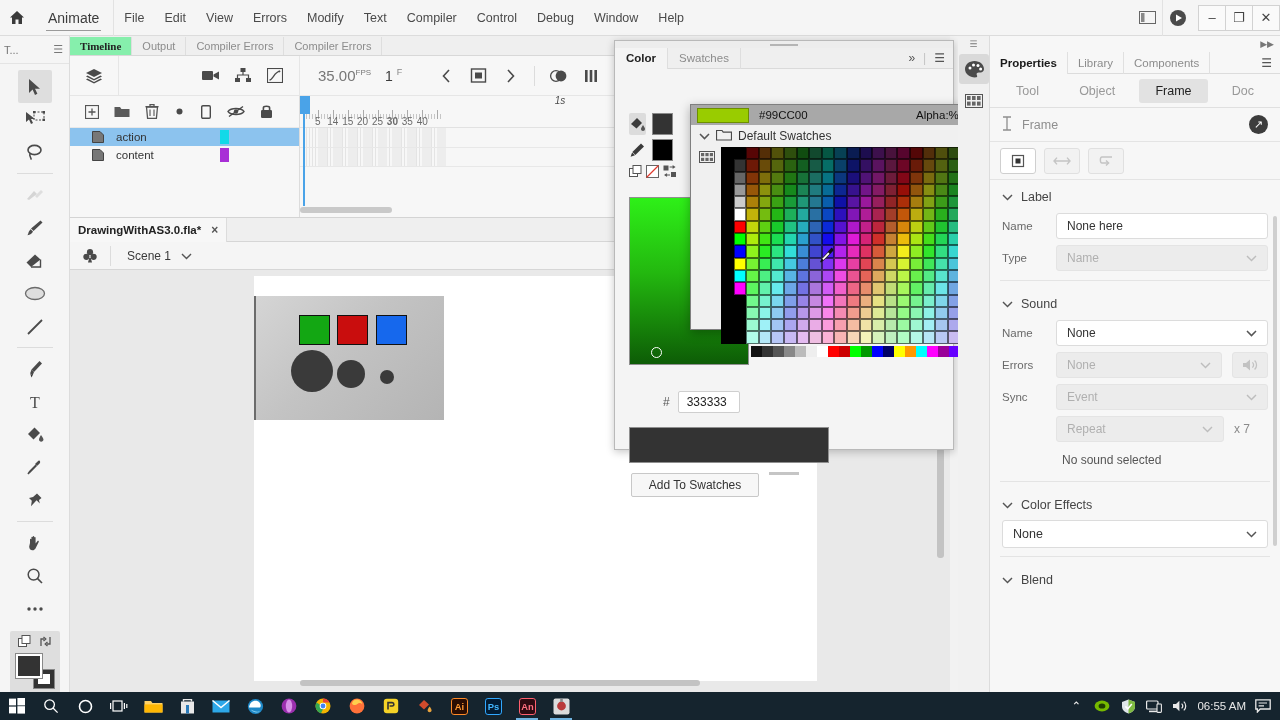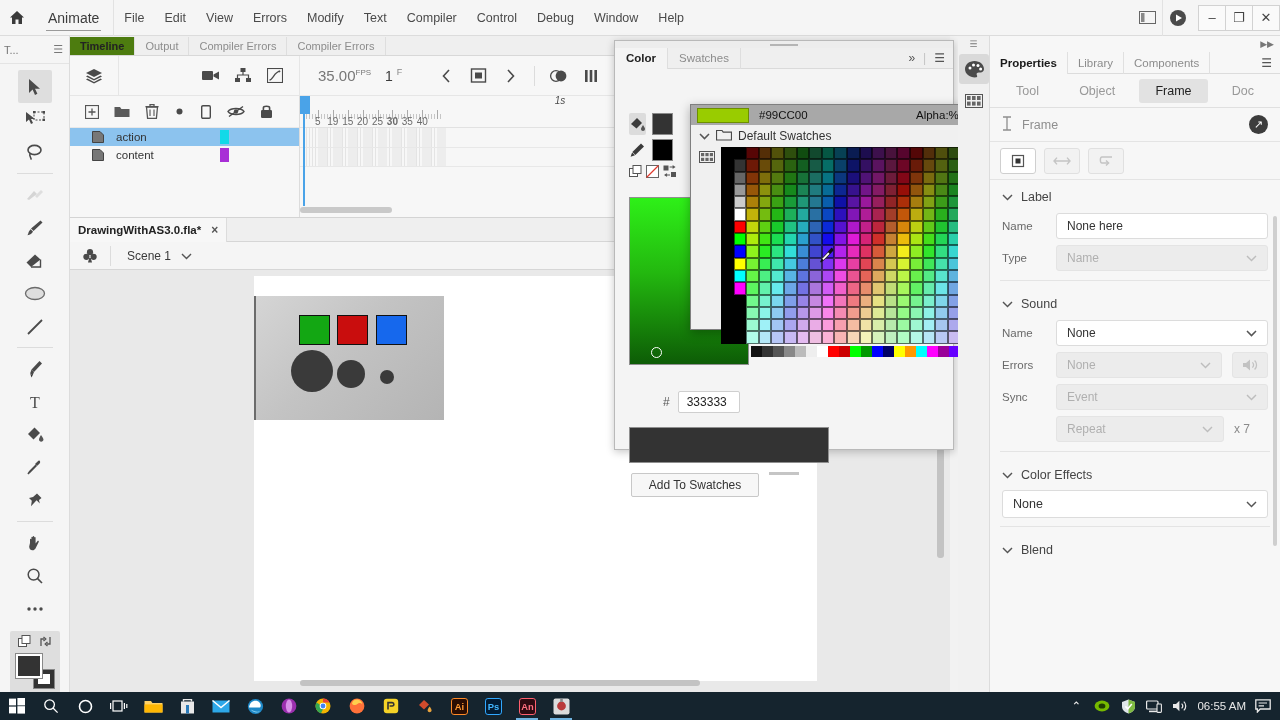--- a/index.html
+++ b/index.html
@@ -56,21 +56,21 @@
   .swatch-fill{ position:absolute; left:0; top:0; width:26px; height:24px; background:#333; border:2px solid #fff; outline:1px solid #888;}
   .swatch-stroke{ position:absolute; right:0; bottom:0; width:20px; height:18px; background:#fff; border:4px solid #333; outline:1px solid #888;}
 
   
   .timeline-panel{
     position:absolute; left:70px; top:36px; width:880px; height:182px;
     background:#f7f7f7; border-bottom:1px solid #d4d4d4;
   }
   .tl-tabs{ height:20px; background:#efefef; display:flex; align-items:flex-end; border-bottom:1px solid #d8d8d8;}
   .tl-tab{ padding:3px 10px 3px; font-size:11px; color:#8c8c8c; border-right:1px solid #dedede; }
-  .tl-tab.active{ color:#222; font-weight:bold; background:#4d7c0f; }
+  .tl-tab.active{ color:#222; font-weight:bold; background:#86efac;font-family:Liberation Serif, serif; }
   .tl-toolbar{ height:40px; display:flex; align-items:center; border-bottom:1px solid #e6e6e6; background:#f7f7f7;}
   .tlb-group{ display:flex; align-items:center; height:40px; padding:0 8px; border-right:1px solid #e6e6e6; }
   .tlb-ico{ width:32px; height:40px; display:flex; align-items:center; justify-content:center; color:#4a4a4a;}
   .fps{ font-size:15px; color:#777; padding-left:10px;}
   .fps sup{ font-size:8px; }
   .framenum{ font-size:14px; color:#3a3a3a; padding:0 4px 0 14px; }
   .fsmall{ font-size:9px; color:#888; vertical-align:super;}
   .tl-body{ display:flex; height:121px; }
   .layers-col{ width:230px; border-right:1px solid #dcdcdc; background:#f7f7f7; }
   .layer-tools{ height:32px; display:flex; align-items:center; padding-left:8px; gap:2px; border-bottom:1px solid #e8e8e8;}
@@ -578,21 +578,21 @@
               <div class="tick" style="left: 116.24px;"></div>
               <div class="tick" style="left: 119.22px;"></div>
               <div class="tick major" style="left: 122.2px;"></div>
               <div class="tick" style="left: 125.18px;"></div>
               <div class="tick" style="left: 128.16px;"></div>
               <div class="tick" style="left: 131.14px;"></div>
               <div class="tick" style="left: 134.12px;"></div>
               <div class="tick major" style="left: 137.1px;"></div>
               <div class="tick" style="left: 140.08px;"></div>
               <div class="ticklbl" style="left: 17.9px;">5</div>
-              <div class="ticklbl" style="left: 32.8px;">19</div>
+              <div class="ticklbl" style="left: 32.8px;">14</div>
               <div class="ticklbl" style="left: 47.7px;">15</div>
               <div class="ticklbl" style="left: 62.6px;">20</div>
               <div class="ticklbl" style="left: 77.5px;">25</div>
               <div class="ticklbl" style="left: 92.4px; font-weight: bold;">30</div>
               <div class="ticklbl" style="left: 107.3px;">35</div>
               <div class="ticklbl" style="left: 122.2px;">40</div>
             </div>
         </div>
         <div class="frame-grid">
           <div id="frame-cols">
@@ -1299,20 +1299,21 @@
       <span class="pr-select disabled">
         <span>Repeat</span>
         <span class="chev">
           <svg width="11" height="7" viewBox="0 0 11 7">
               <path d="M1 1 L5.5 5.6 L10 1" fill="none" stroke="currentColor" stroke-width="1.4"></path>
             </svg>
         </span>
       </span>
       <span class="xtimes">x 7</span>
     </div>
+    <div class="pr-note">No sound selected</div>
     <div class="pr-div"></div>
 
     <div class="pr-section">
       <span>
         <svg width="11" height="7" viewBox="0 0 11 7">
             <path d="M1 1 L5.5 5.6 L10 1" fill="none" stroke="#555" stroke-width="1.4"></path>
           </svg>
       </span>
       <span>Color Effects</span>
     </div>

